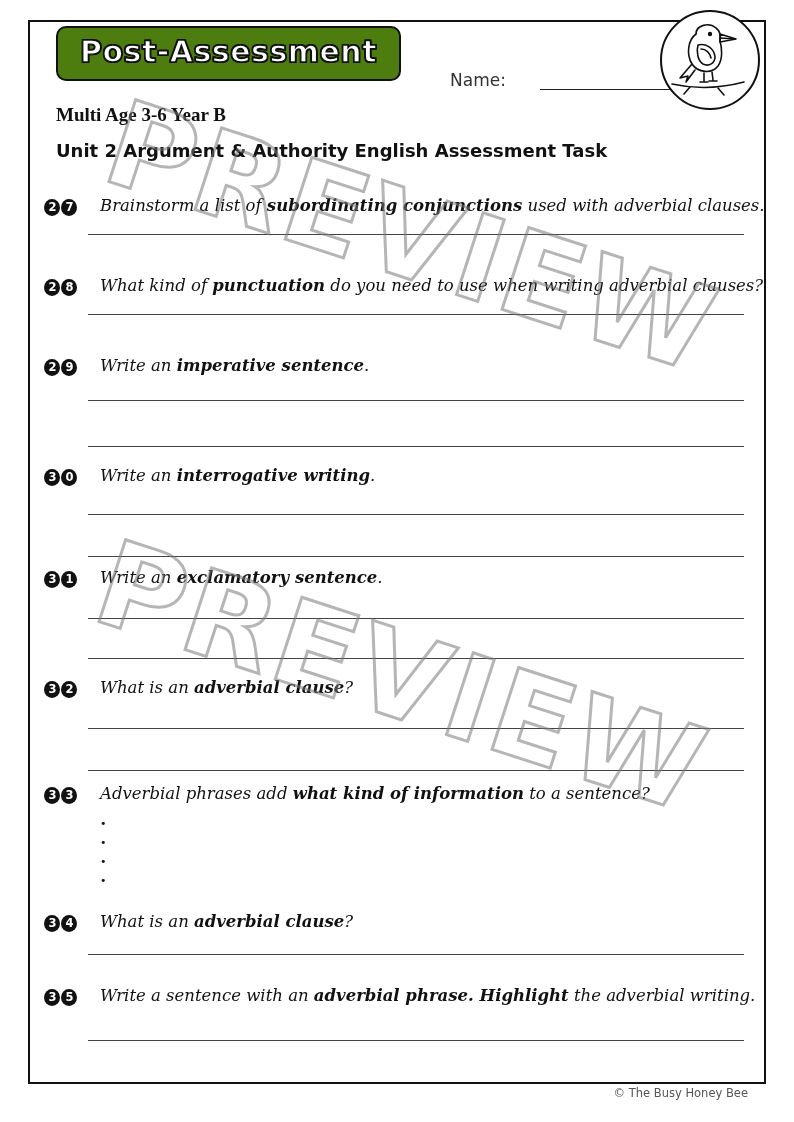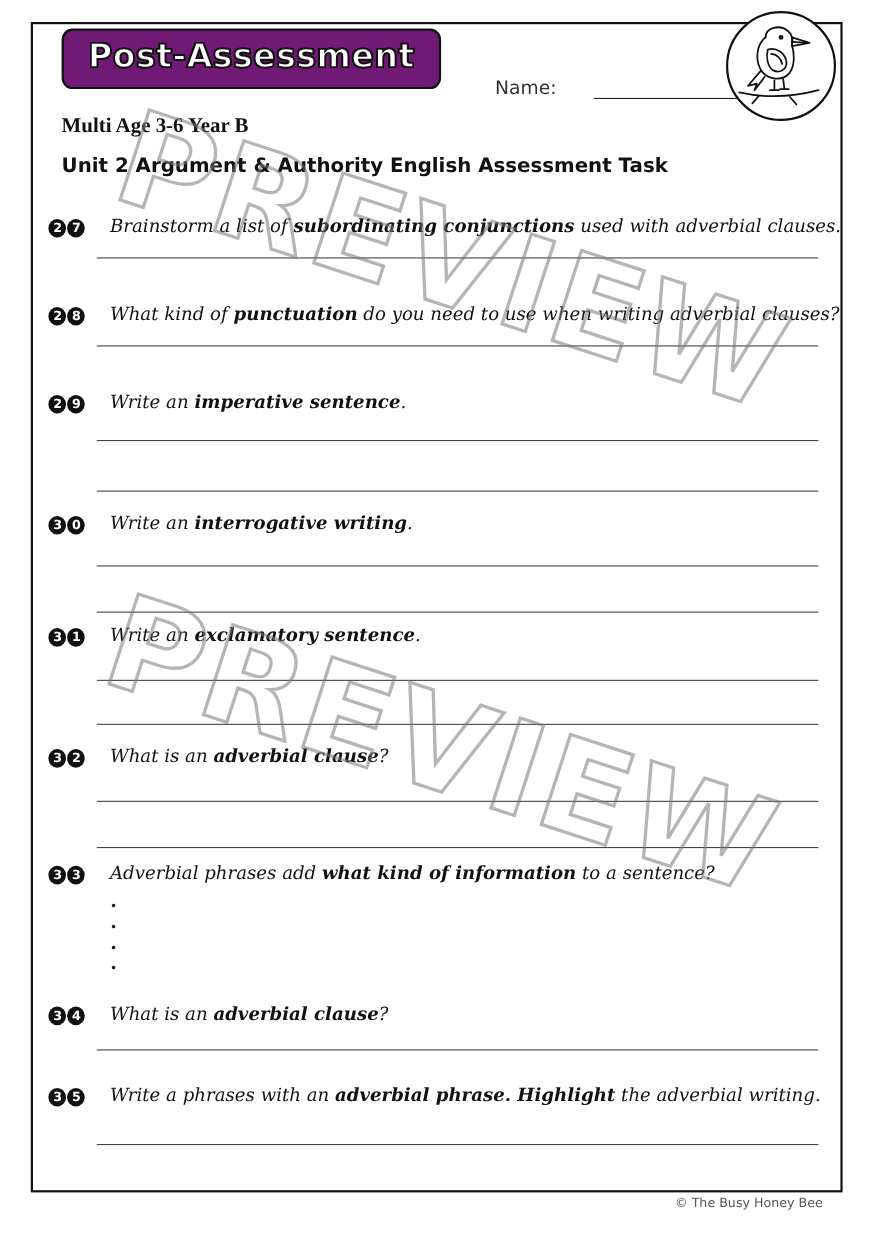--- a/index.html
+++ b/index.html
@@ -33,21 +33,21 @@
     border: 2px solid #111;
     box-sizing: border-box;
   }
 
   
   .title-box {
     position: absolute;
     left: 56px;
     top: 26px;
     padding: 6px 22px 10px 22px;
-    background: #701a75;
+    background: #4d7c0f;
     border: 2px solid #111;
     border-radius: 10px;
     z-index: 5;
   }
   .title-text {
     font-family: "DejaVu Sans", sans-serif;
     font-weight: bold;
     font-size: 30px;
     letter-spacing: 0.5px;
     color: #fff;
@@ -360,21 +360,21 @@
     </div>
   </div>
   <div class="rule" style="top:954px;"></div>
 
   <div class="q" style="top:986px;">
     <div class="q-num">
       <span class="bub">3</span>
         <span class="bub">5</span>
     </div>
     <div class="q-text">
-      <span>Write a phrases with an </span><b>adverbial phrase. Highlight</b><span> the adverbial writing.</span>
+      <span>Write a sentence with an </span><b>adverbial phrase. Highlight</b><span> the adverbial writing.</span>
     </div>
   </div>
   <div class="rule" style="top:1040px;"></div>
 
   <div class="footer">© The Busy Honey Bee</div>
 
   <div class="watermark">
     <div class="wm-text wm-1">PREVIEW</div>
     <div class="wm-text wm-2">PREVIEW</div>
   </div>

